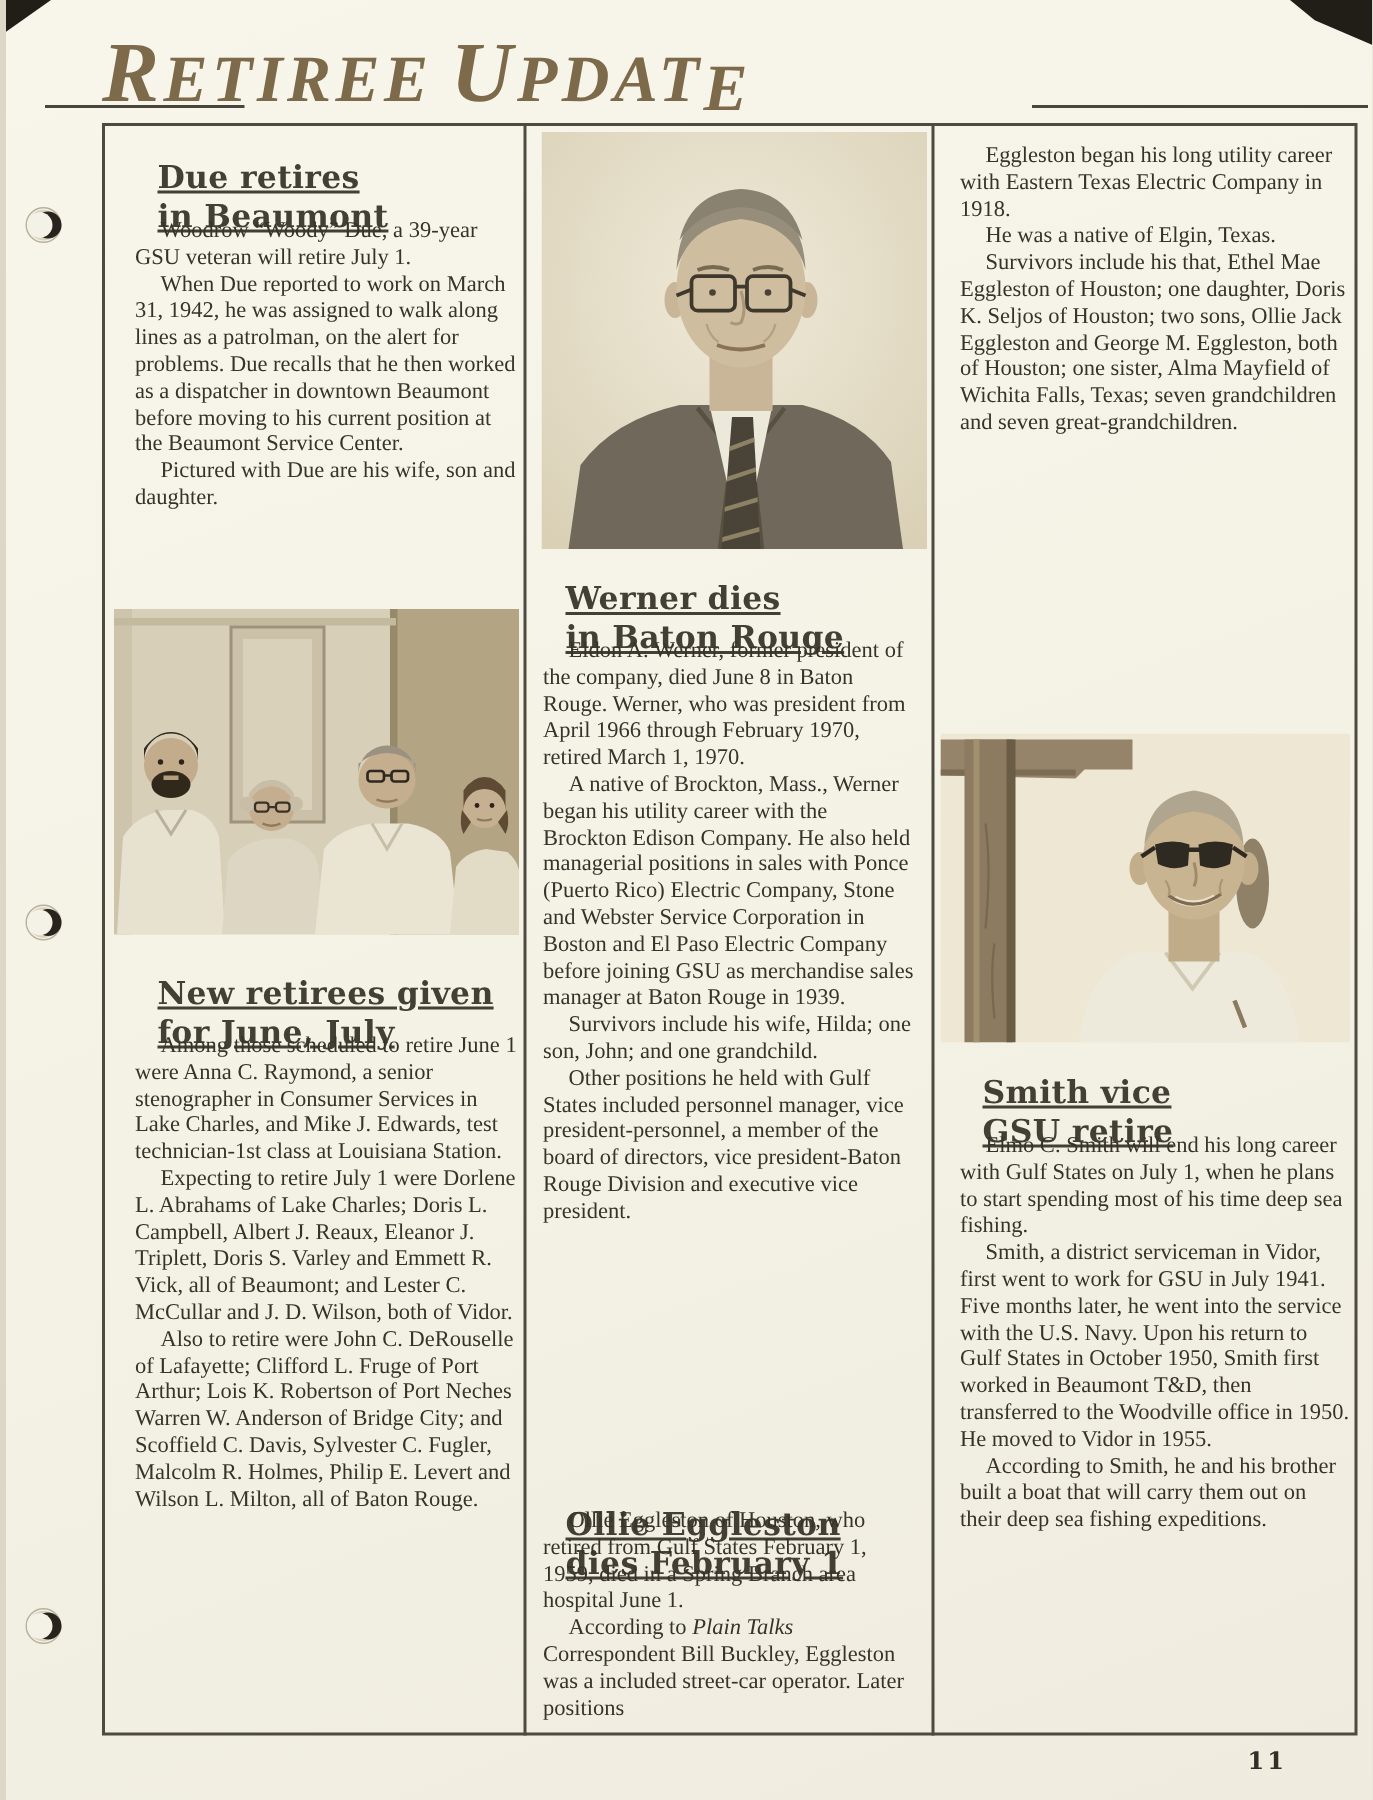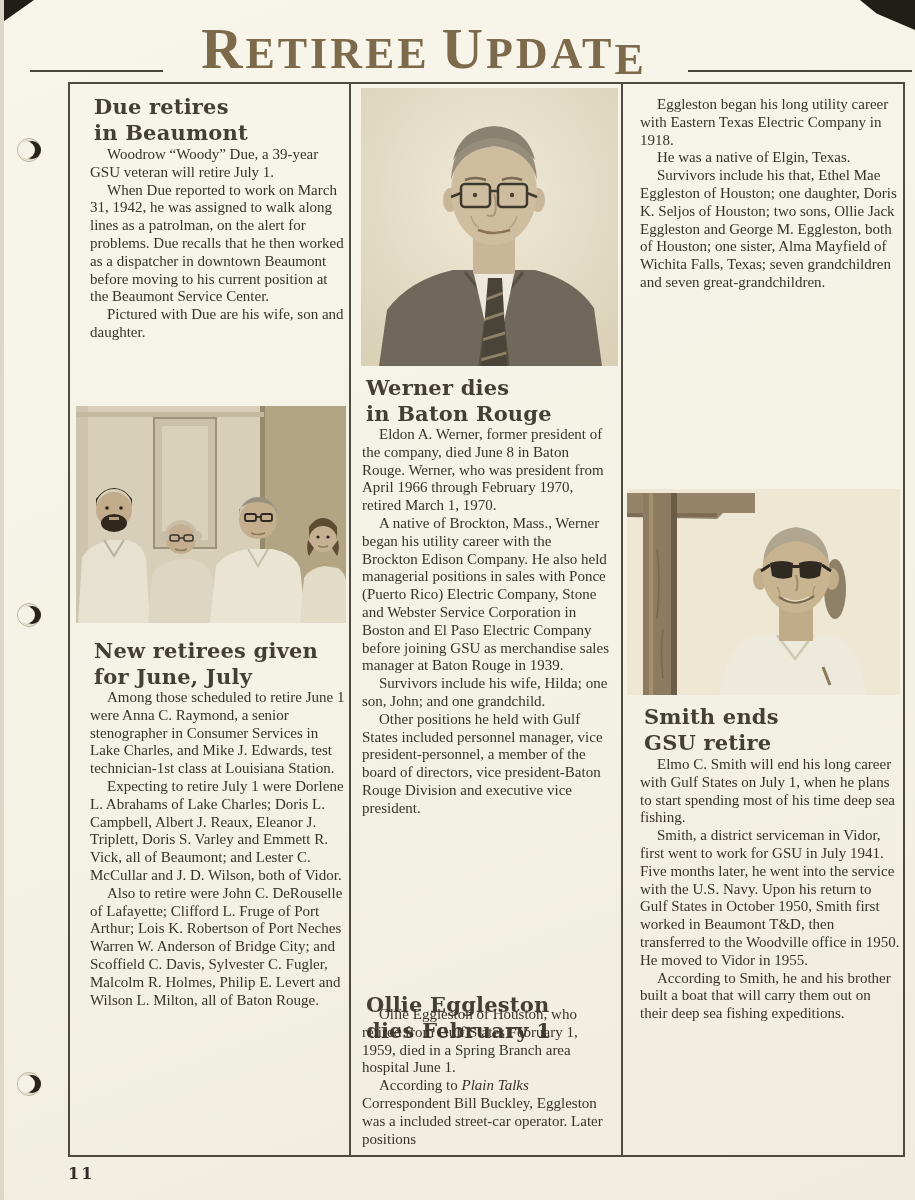--- a/index.html
+++ b/index.html
@@ -5,43 +5,43 @@
   html,body{margin:0;padding:0;background:#e8e4d6;}
   .page{position:relative;width:915px;height:1200px;overflow:hidden;
         background:linear-gradient(160deg,#f8f5eb 0%,#f4f1e5 55%,#efecdf 100%);
         font-family:"Liberation Serif",serif;}
   
   .corner{position:absolute;background:#211d17;}
   .c-tl{left:0;top:0;width:34px;height:24px;clip-path:polygon(0 0,100% 0,0 100%);}
   .c-tr{left:860px;top:0;width:55px;height:30px;clip-path:polygon(0 0,100% 0,100% 100%,30% 45%);}
   .edge-left{position:absolute;left:0;top:0;width:4px;height:1200px;background:#dcd7c7;}
   
-  .masthead{position:absolute;left:68px;top:20px;width:712px;text-align:center;
+  .masthead{position:absolute;left:68px;top:20px;width:712px;text-align:left;
             color:#7d6a4a;font-family:"Liberation Serif",serif;font-weight:700;
-            line-height:1;letter-spacing:3px;white-space:nowrap;}
+            line-height:1;letter-spacing:3px;white-space:nowrap;font-style:italic;}
   .t-big{font-size:57px;}
   .t-small{font-size:44px;}
   .t-drop{display:inline-block;transform:translateY(6px);}
   .rule{position:absolute;height:2px;background:#49453c;}
   .rule-left{left:30px;top:70px;width:133px;}
   .rule-right{left:688px;top:70px;width:224px;}
   
   .content-box{position:absolute;left:68px;top:82px;width:837px;height:1075px;
                border:2px solid #4e4a40;box-sizing:border-box;}
   .colsep{position:absolute;top:82px;width:2px;height:1075px;background:#4e4a40;}
   .cs1{left:349px;}.cs2{left:621px;}
   
-  .art-head{position:absolute;margin:4px;font-family:"DejaVu Serif",serif;font-weight:700;
-            font-size:21px;line-height:26px;color:#433f35;letter-spacing:.2px;}
+  .art-head{position:absolute;margin:15px;font-family:"DejaVu Serif",serif;font-weight:700;
+            font-size:21px;line-height:26px;color:#433f35;letter-spacing:.2px;text-decoration:underline;}
   .hl{display:block;}
   .body{position:absolute;font-size:15px;line-height:17.8px;color:#37332b;letter-spacing:0;}
   .body p{margin:0;text-indent:17px;}
   .body p.cont{text-indent:0;}
   .photo{position:absolute;margin:0;padding:0;display:block;line-height:0;}
-  .pagenum{position:absolute;left:68px;top:1164px;width:790px;text-align:left;
+  .pagenum{position:absolute;left:68px;top:1164px;width:790px;text-align:right;
            font-family:"DejaVu Serif",serif;font-weight:700;font-size:16px;
            letter-spacing:2px;color:#332f28;}
   .hole{position:absolute;width:26px;height:26px;}
 </style>
 </head>
 <body>
 
 <div class="page">
 
   <div class="corner c-tl"></div>
@@ -254,21 +254,21 @@
         <path d="M 169 86 Q 172 96 169 102" stroke="#a08a68" stroke-width="2" fill="none"></path>
         <path d="M 156 110 Q 169 117 183 109" stroke="#e9e0cc" stroke-width="4" fill="none"></path>
         <path d="M 152 108 Q 169 120 187 107" stroke="#7e6a4e" stroke-width="2.2" fill="none"></path>
         <path d="M 150 98 Q 154 104 152 108 M 188 97 Q 185 103 187 107" stroke="#ab9574" stroke-width="1.5" fill="none"></path>
         <path d="M 196 178 L 203 196" stroke="#8a7a5e" stroke-width="3"></path>
       </g>
     </svg>
   </figure>
 
   <h2 class="art-head" style="left:640px;top:700px;width:260px">
-      <span class="hl">Smith ends</span>
+      <span class="hl">Smith vice</span>
       <span class="hl">GSU retire</span>
     </h2>
   <div class="body" style="left:640px;top:756px;width:260px">
     <p>Elmo C. Smith will end his long career with Gulf States on July 1, when he plans to start spending most of his time deep sea fishing.</p>
     <p>Smith, a district serviceman in Vidor, first went to work for GSU in July 1941. Five months later, he went into the service with the U.S. Navy. Upon his return to Gulf States in October 1950, Smith first worked in Beaumont T&amp;D, then transferred to the Woodville office in 1950. He moved to Vidor in 1955.</p>
     <p>According to Smith, he and his brother built a boat that will carry them out on their deep sea fishing expeditions.</p>
   </div>
 
   <div class="pagenum">11</div>
 

